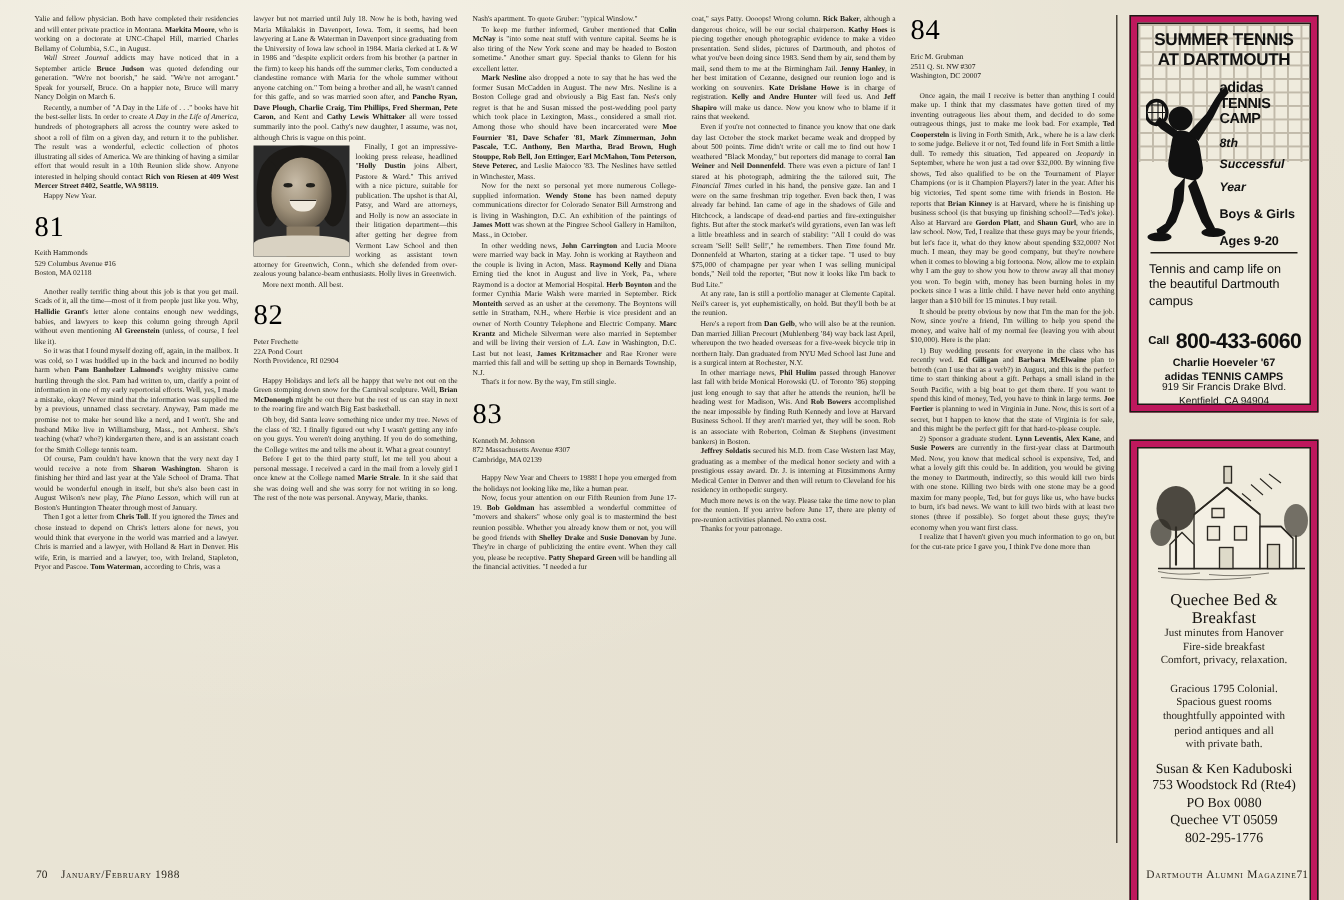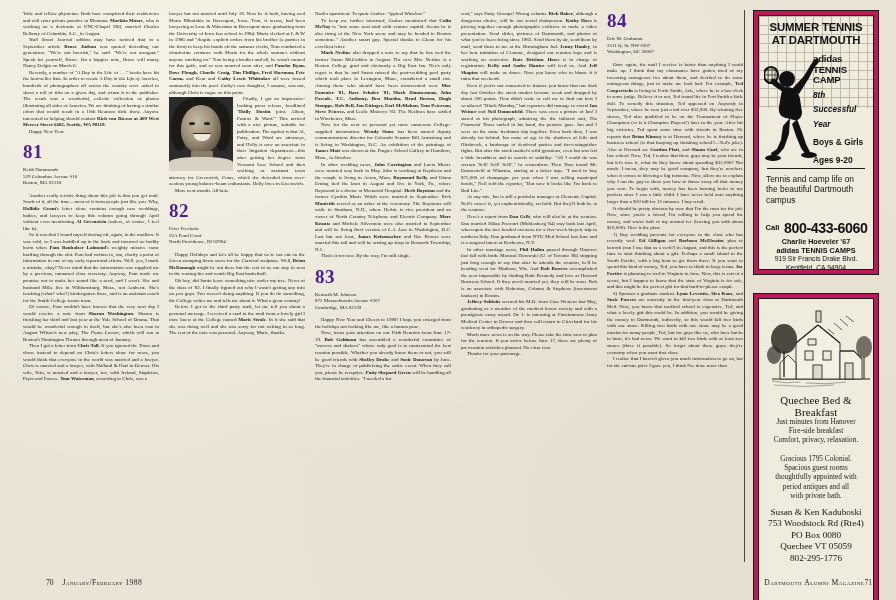--- a/index.html
+++ b/index.html
@@ -26,22 +26,22 @@
     hyphens:auto;-webkit-hyphens:auto;
     text-justify:inter-word;
     color:#23201a;
   }
   .colbody p{margin:0;text-indent:6px;}
   .colbody p.noind{text-indent:0;}
   b{font-weight:bold;}
   i{font-style:italic;}
 
   .year{
-    font-size:19px;line-height:20px;font-weight:700;
-    margin:7px 16px 5px 0;letter-spacing:.5px;color:#4c1d95;
+    font-size:19px;line-height:20px;font-weight:400;
+    margin:7px 16px 5px 0;letter-spacing:.5px;color:#000000;
     font-family:"Liberation Serif", serif;
   }
   .secretary{font-size:5.0px;line-height:6.5px;margin-bottom:6px;color:#23201a;}
 
   .photo{
     width:64px;height:74px;float:left;margin:1px 4px 2px 0;
     background:#2b2b2b;position:relative;overflow:hidden;
   }
   .photo .head{
     position:absolute;left:12px;top:8px;width:40px;height:48px;border-radius:50% 50% 46% 46%;
@@ -96,21 +96,21 @@
            font-family:"Liberation Serif",serif;font-size:11px;color:#151310;letter-spacing:.1px;}
   .q-blk{position:absolute;left:5px;right:5px;text-align:center;
          font-family:"Liberation Serif",serif;font-size:7.3px;line-height:9.2px;color:#201d18;}
   .q-addr{position:absolute;left:4px;right:4px;text-align:center;
           font-family:"Liberation Serif",serif;font-size:9.2px;line-height:11.4px;color:#171511;}
 
   
   .foot{position:absolute;bottom:13px;font-size:6.6px;color:#2a261f;
         font-family:"Liberation Serif",serif;}
   .foot-left{left:24px;display:flex;gap:9px;align-items:baseline;}
-  .foot-left .pg{font-size:7.6px;margin-left:22px;}
+  .foot-left .pg{font-size:7.6px;}
   .foot-left .mag{font-variant:small-caps;letter-spacing:.4px;font-size:7.6px;}
   .foot-right{right:24px;display:flex;gap:0;align-items:baseline;}
   .foot-right .mag{font-variant:small-caps;letter-spacing:.5px;font-size:7.6px;}
   .foot-right .pg{font-size:7.6px;}
 </style>
 </head>
 <body>
 
 <div class="page">
   <div class="paper-tint"></div>

